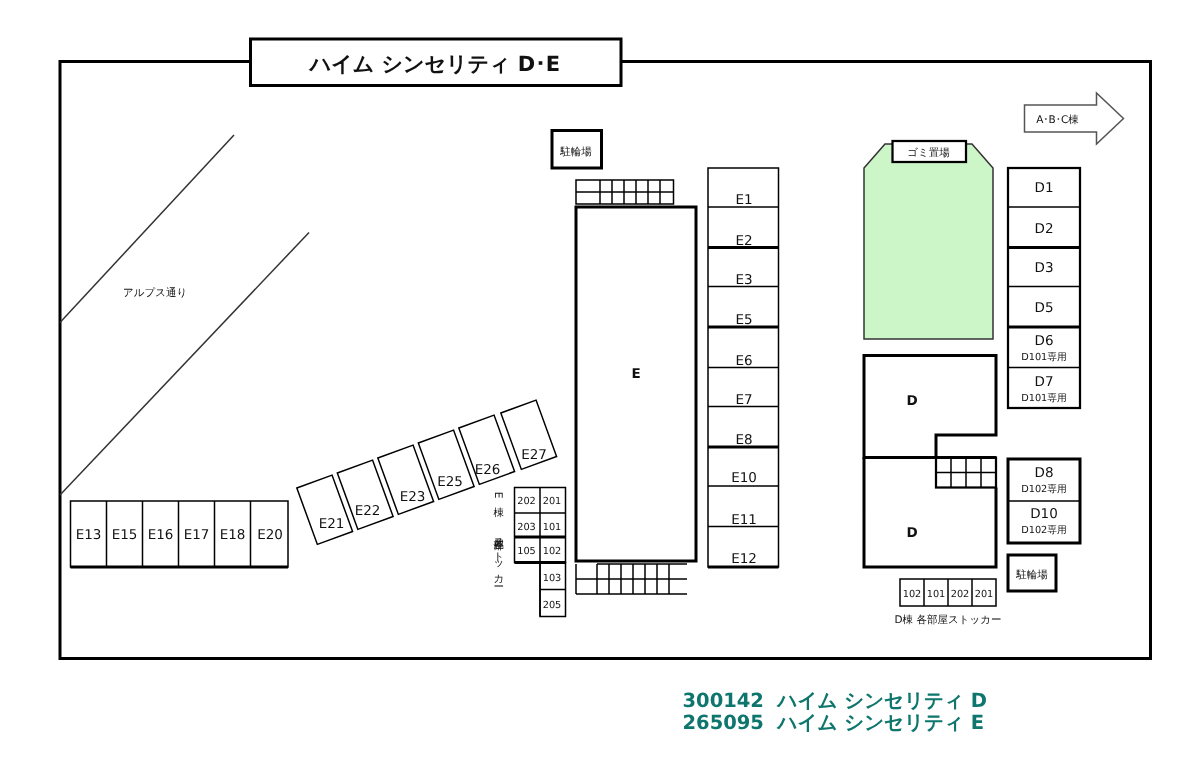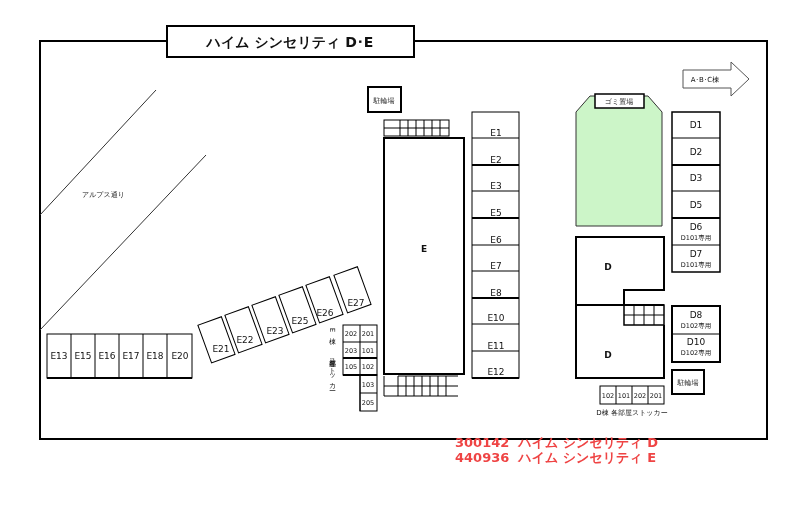--- a/index.html
+++ b/index.html
@@ -3,21 +3,21 @@
 <meta charset="utf-8">
 <style>
   html,body{margin:0;padding:0;background:#fff;}
   body{width:798px;height:507px;position:relative;overflow:hidden;font-family:"DejaVu Sans","Liberation Sans",sans-serif;}
   svg{position:absolute;left:0;top:0;}
   text{font-family:"DejaVu Sans","Liberation Sans",sans-serif;fill:#111;}
   .lbl{font-size:9px;}
   .sm{font-size:7px;}
   .tiny{font-size:6.5px;}
   .title{font-size:14px;font-weight:bold;}
-  .footer{position:absolute;left:455px;top:435px;font-family:"DejaVu Sans","Liberation Sans",sans-serif;font-weight:bold;font-size:13px;line-height:15px;color:#ef4444;}
+  .footer{position:absolute;left:455px;top:460px;font-family:"DejaVu Sans","Liberation Sans",sans-serif;font-weight:bold;font-size:13px;line-height:15px;color:#0f766e;}
   .footer div{white-space:pre;}
 </style>
 </head>
 <body>
 
 <svg width="798" height="507" viewBox="0 0 798 507">
 
   <rect x="40" y="41" width="727" height="398" fill="none" stroke="#000" stroke-width="2"></rect>
 
   <g>
@@ -229,14 +229,14 @@
     <text class="tiny" x="608" y="398" text-anchor="middle">102</text>
     <text class="tiny" x="624" y="398" text-anchor="middle">101</text>
     <text class="tiny" x="640" y="398" text-anchor="middle">202</text>
     <text class="tiny" x="656" y="398" text-anchor="middle">201</text>
   </g>
   <text class="sm" x="632" y="415" text-anchor="middle">D棟 各部屋ストッカー</text>
 </svg>
 
 <div class="footer">
   <div><span>300142</span>  <span>ハイム シンセリティ D</span></div>
-  <div><span>440936</span>  <span>ハイム シンセリティ E</span></div>
+  <div><span>265095</span>  <span>ハイム シンセリティ E</span></div>
 </div>
 
 </body></html>

